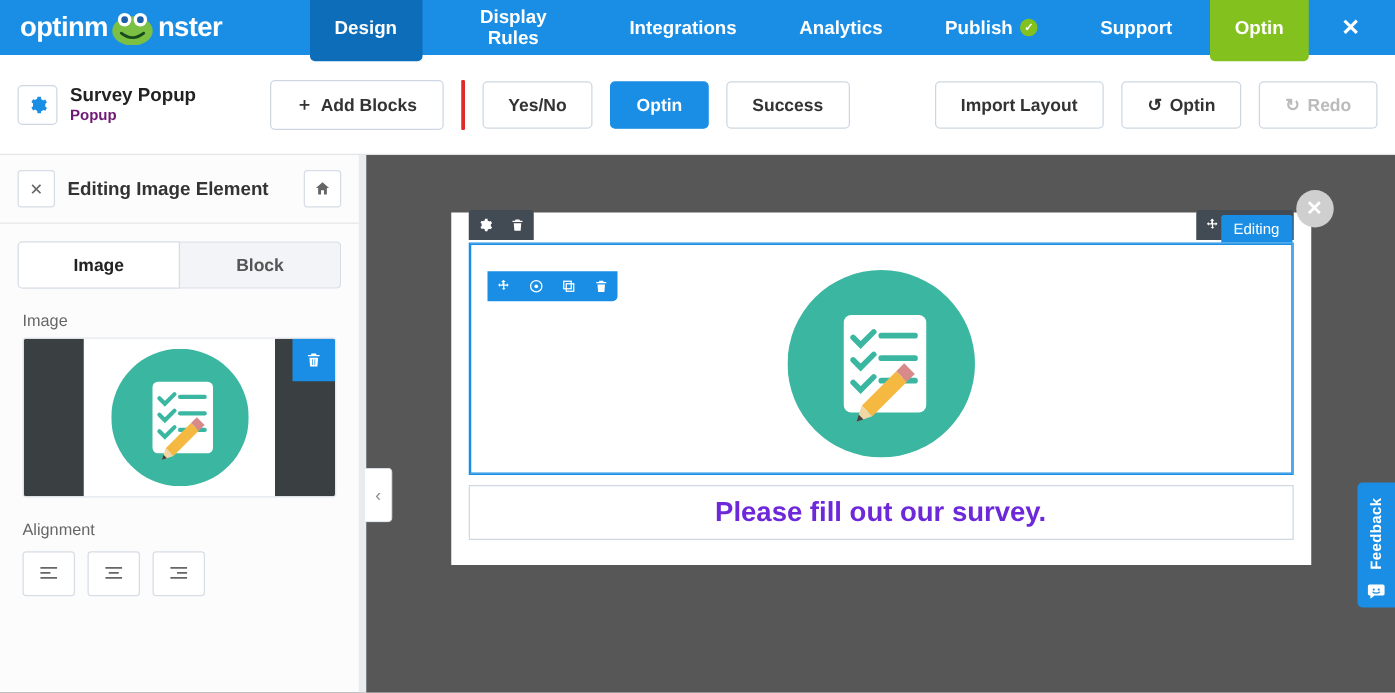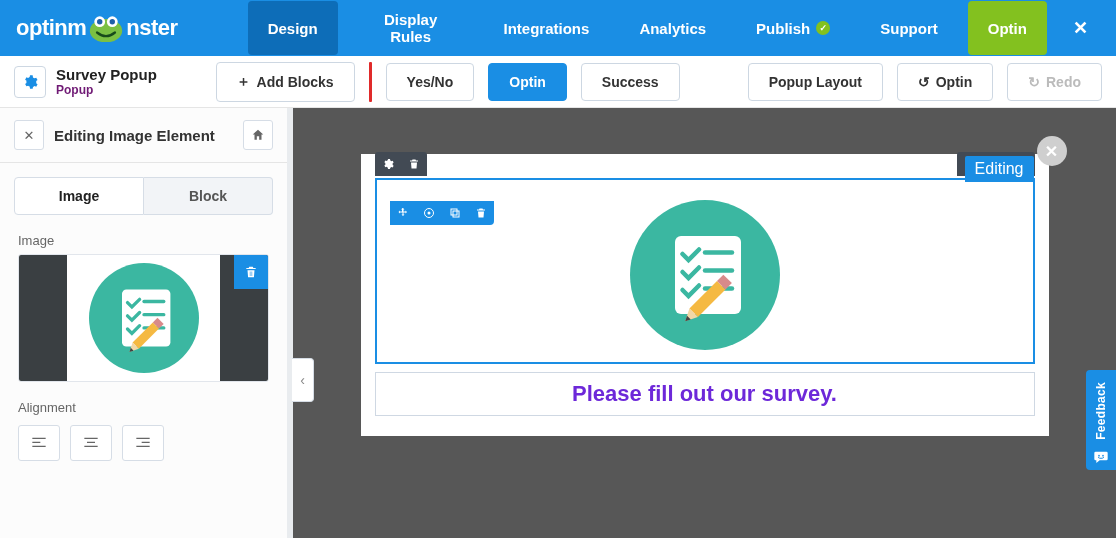--- a/index.html
+++ b/index.html
@@ -1,30 +1,30 @@
 <!DOCTYPE html>
 <html><head>
 <meta charset="utf-8">
 <style>
 * { margin: 0; padding: 0; box-sizing: border-box; }
 body { font-family: -apple-system, BlinkMacSystemFont, "Segoe UI", Helvetica, Arial, sans-serif; font-size: 14px; color: #333; width: 1116px; height: 554px; overflow: hidden; background: #fff; }
 
 
-.topnav { background: #1a8ee4; height: 56px; display: flex; align-items: center; padding: 0 12px; gap: 10px; }
+.topnav { background: #1a8ee4; height: 44px; display: flex; align-items: center; padding: 0 12px; gap: 10px; }
 .logo { display: flex; align-items: center; color: #fff; font-weight: 700; font-size: 22px; letter-spacing: -0.5px; padding-right: 60px; padding-left: 4px; gap: 0; }
 .logo .mascot { margin: 0 2px; display: inline-flex; }
 .nav-items { display: flex; gap: 10px; flex: 1; }
 .nav-btn { background: transparent; border: none; color: #fff; font-weight: 700; font-size: 15px; padding: 10px 20px; border-radius: 4px; cursor: pointer; display: flex; align-items: center; gap: 6px; }
 .nav-btn.active { background: #0d6db8; }
 .nav-btn.save { background: #83c11f; }
 .nav-close { background: transparent; border: none; color: #fff; font-size: 18px; font-weight: 700; cursor: pointer; padding: 10px 16px; }
 .check-badge { width: 14px; height: 14px; background: #83c11f; border-radius: 50%; display: inline-flex; align-items: center; justify-content: center; color: #fff; font-size: 9px; }
 
 
-.subbar { height: 52px; display: flex; align-items: center; padding: 0 14px; border-bottom: 1px solid #e5e5e5; gap: 14px; }
+.subbar { height: 80px; display: flex; align-items: center; padding: 0 14px; border-bottom: 1px solid #e5e5e5; gap: 14px; }
 .campaign-label { display: flex; align-items: center; gap: 10px; margin-right: auto; }
 .gear-badge { width: 32px; height: 32px; border: 1px solid #cdd7e2; border-radius: 4px; display: flex; align-items: center; justify-content: center; color: #1a8ee4; }
 .campaign-title { font-weight: 700; font-size: 15px; color: #222; line-height: 1.15; }
 .campaign-type { font-size: 12px; color: #701a75; font-weight: 600; }
 .sub-btn { background: #fff; border: 1px solid #cdd7e2; color: #333; font-weight: 700; font-size: 14px; padding: 10px 20px; border-radius: 4px; cursor: pointer; display: flex; align-items: center; gap: 6px; }
 .sub-btn.primary { background: #1a8ee4; color: #fff; border-color: #1a8ee4; }
 .sub-btn.disabled { color: #bbb; cursor: default; }
 .view-divider { width: 3px; height: 40px; background: #e02a2a; border-radius: 1px; }
 .fake-spacer { width: 40px; }
 
@@ -62,21 +62,21 @@
 .toolbar-top { position: absolute; top: -2px; display: flex; background: #424a54; border-radius: 3px 3px 0 0; }
 .toolbar-top.left { left: 14px; }
 .toolbar-top.right { right: 14px; }
 .tb-icon { width: 26px; height: 24px; display: flex; align-items: center; justify-content: center; color: #fff; cursor: pointer; }
 .toolbar-blue { position: absolute; left: 14px; top: 22px; display: flex; background: #1a8ee4; border-radius: 0 0 4px 0; z-index: 5; }
 
 .outer-box { border: 1px solid #1a8ee4; padding: 0; margin-top: 8px; position: relative; }
 .inner-box { border: 1px solid #1a8ee4; margin: 0; padding: 20px 10px 12px; position: relative; }
 .img-holder { display: flex; align-items: center; justify-content: center; min-height: 150px; }
 .headline { border: 1px solid #cfd8e3; text-align: center; font-size: 22px; font-weight: 600; color: #6d28d9; padding: 8px 6px; margin-top: 8px; position: relative; }
-.editing-tag { position: absolute; right: -1px; top: -24px; background: #1a8ee4; color: #fff; font-size: 16px; padding: 4px 10px; border-radius: 2px 2px 0 0; }
+.editing-tag { position: absolute; right: -1px; top: -24px; background: #1a8ee4; color: #fff; font-size: 12px; padding: 4px 10px; border-radius: 2px 2px 0 0; }
 
 
 .feedback-tab { position: absolute; right: 0; top: 262px; background: #1a8ee4; color: #fff; width: 30px; border-radius: 4px 0 0 4px; display: flex; flex-direction: column; align-items: center; padding: 8px 0 6px; cursor: pointer; }
 .feedback-text { writing-mode: vertical-rl; transform: rotate(180deg); font-size: 12px; font-weight: 600; letter-spacing: 0.3px; padding: 4px 0; }
 .feedback-icon { margin-top: 6px; }
 
 
 svg { display: block; }
 </style>
 </head>
@@ -156,21 +156,21 @@
     <span>Add Blocks</span>
   </button>
 
   <span class="view-divider"></span>
   <button class="sub-btn">Yes/No</button>
   <button class="sub-btn primary">Optin</button>
   <button class="sub-btn">Success</button>
 
   <span class="fake-spacer"></span>
 
-  <button class="sub-btn">Popup Layout</button>
+  <button class="sub-btn">Import Layout</button>
   <button class="sub-btn">
     <span>↺</span>
     <span>Optin</span>
   </button>
   <button class="sub-btn disabled">
     <span>↻</span>
     <span>Redo</span>
   </button>
 </div>
 

